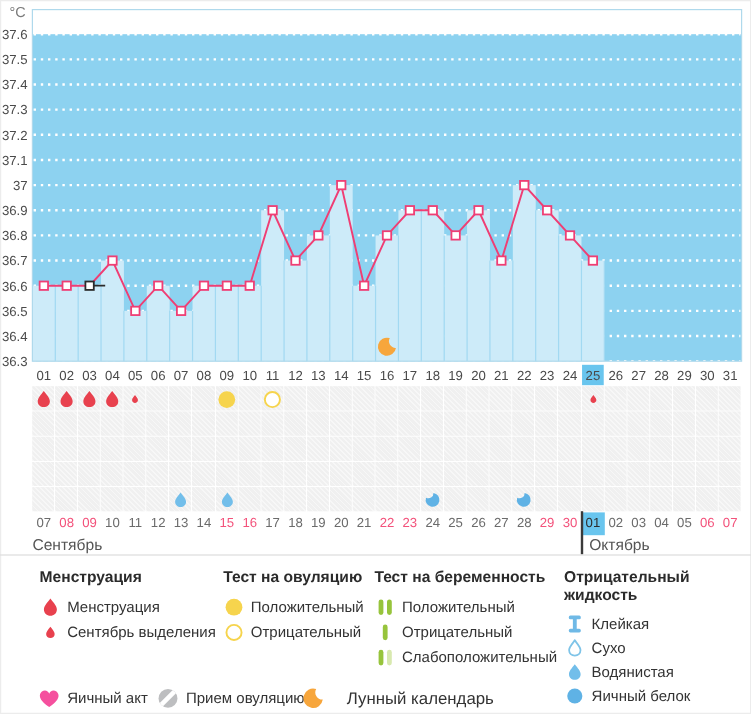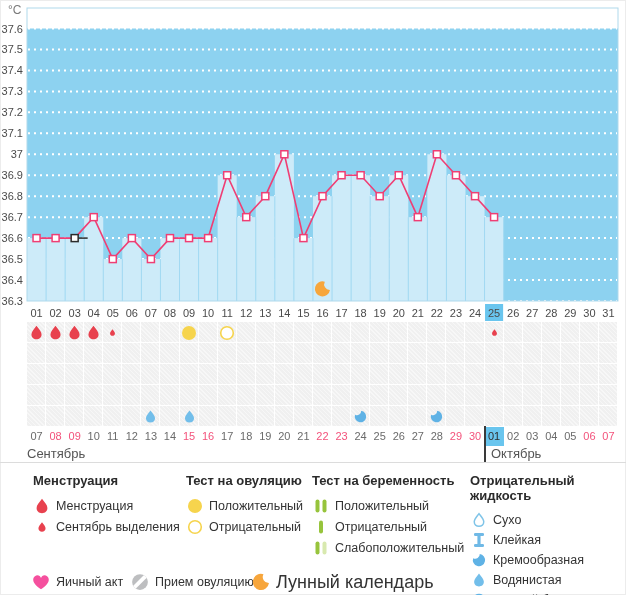--- a/index.html
+++ b/index.html
@@ -525,48 +525,38 @@
           <span class="lb">Слабоположительный</span>
         </div>
       </div>
   </div>
   <div class="legend-col tight" style="left:470px">
     <h3>Отрицательный жидкость</h3>
     <div class="legend-items">
         <div class="legend-item">
           <span class="ic">
             <svg width="16" height="16" viewBox="-8 -8 16 16">
-              <g transform="scale(0.88)">
-                <path d="M0,-7.2 C2.9,-3.4 5.4,-0.8 5.4,2 C5.4,5.2 3,7.2 0,7.2 C-3,7.2 -5.4,5.2 -5.4,2 C-5.4,-0.8 -2.9,-3.4 0,-7.2 Z" fill="none" stroke="#7fc4e8" stroke-width="1.7"></path>
-              </g>
-            </svg>
-          </span>
-          <span class="lb">Сухо</span>
-        </div>
-        <div class="legend-item">
-          <span class="ic">
-            <svg width="16" height="16" viewBox="-8 -8 16 16">
               <g fill="#6fb9e6">
                 <rect x="-5" y="-7" width="10" height="3" rx="1.3"></rect>
                 <rect x="-5" y="4" width="10" height="3" rx="1.3"></rect>
                 <rect x="-1.6" y="-4.6" width="3.2" height="9.2"></rect>
               </g>
             </svg>
           </span>
           <span class="lb">Клейкая</span>
         </div>
         <div class="legend-item">
           <span class="ic">
             <svg width="16" height="16" viewBox="-8 -8 16 16">
-              <g transform="rotate(-90) scale(0.85)">
-                <path d="M2.2,-6.9 A7.2,7.2 0 1 0 7.1,0.9 A5.3,5.3 0 0 1 2.2,-6.9 Z" fill="#5fb2e5"></path>
+              <g transform="scale(0.88)">
+                <path d="M0,-7.2 C2.9,-3.4 5.4,-0.8 5.4,2 C5.4,5.2 3,7.2 0,7.2 C-3,7.2 -5.4,5.2 -5.4,2 C-5.4,-0.8 -2.9,-3.4 0,-7.2 Z" fill="none" stroke="#7fc4e8" stroke-width="1.7"></path>
               </g>
             </svg>
           </span>
-          <span class="lb">Кремообразная</span>
+          <span class="lb">Сухо</span>
         </div>
         <div class="legend-item">
           <span class="ic">
             <svg width="16" height="16" viewBox="-8 -8 16 16">
               <g transform="scale(0.9)">
                 <path d="M0,-7.2 C2.9,-3.4 5.4,-0.8 5.4,2 C5.4,5.2 3,7.2 0,7.2 C-3,7.2 -5.4,5.2 -5.4,2 C-5.4,-0.8 -2.9,-3.4 0,-7.2 Z" fill="#72beea"></path>
               </g>
             </svg>
           </span>
           <span class="lb">Водянистая</span>
@@ -605,16 +595,16 @@
           </svg>
         </span>
         <span style="font-size:12.5px;color:#333;margin-left:5px">Прием овуляцию</span>
       </div>
       <div class="extra-group" style="left:251px">
         <span style="width:20px;display:flex;justify-content:center">
           <svg width="18" height="18" viewBox="-8 -8 16 16">
             <path d="M2.2,-6.9 A7.2,7.2 0 1 0 7.1,0.9 A5.3,5.3 0 0 1 2.2,-6.9 Z" fill="#f7a63c"></path>
           </svg>
         </span>
-        <span style="font-size:18px;color:#333;margin-left:5px">Лунный календарь</span>
+        <span style="font-size:14px;color:#333;margin-left:18px">Лунный календарь</span>
       </div>
     </div>
 </div>
 
 </body></html>

